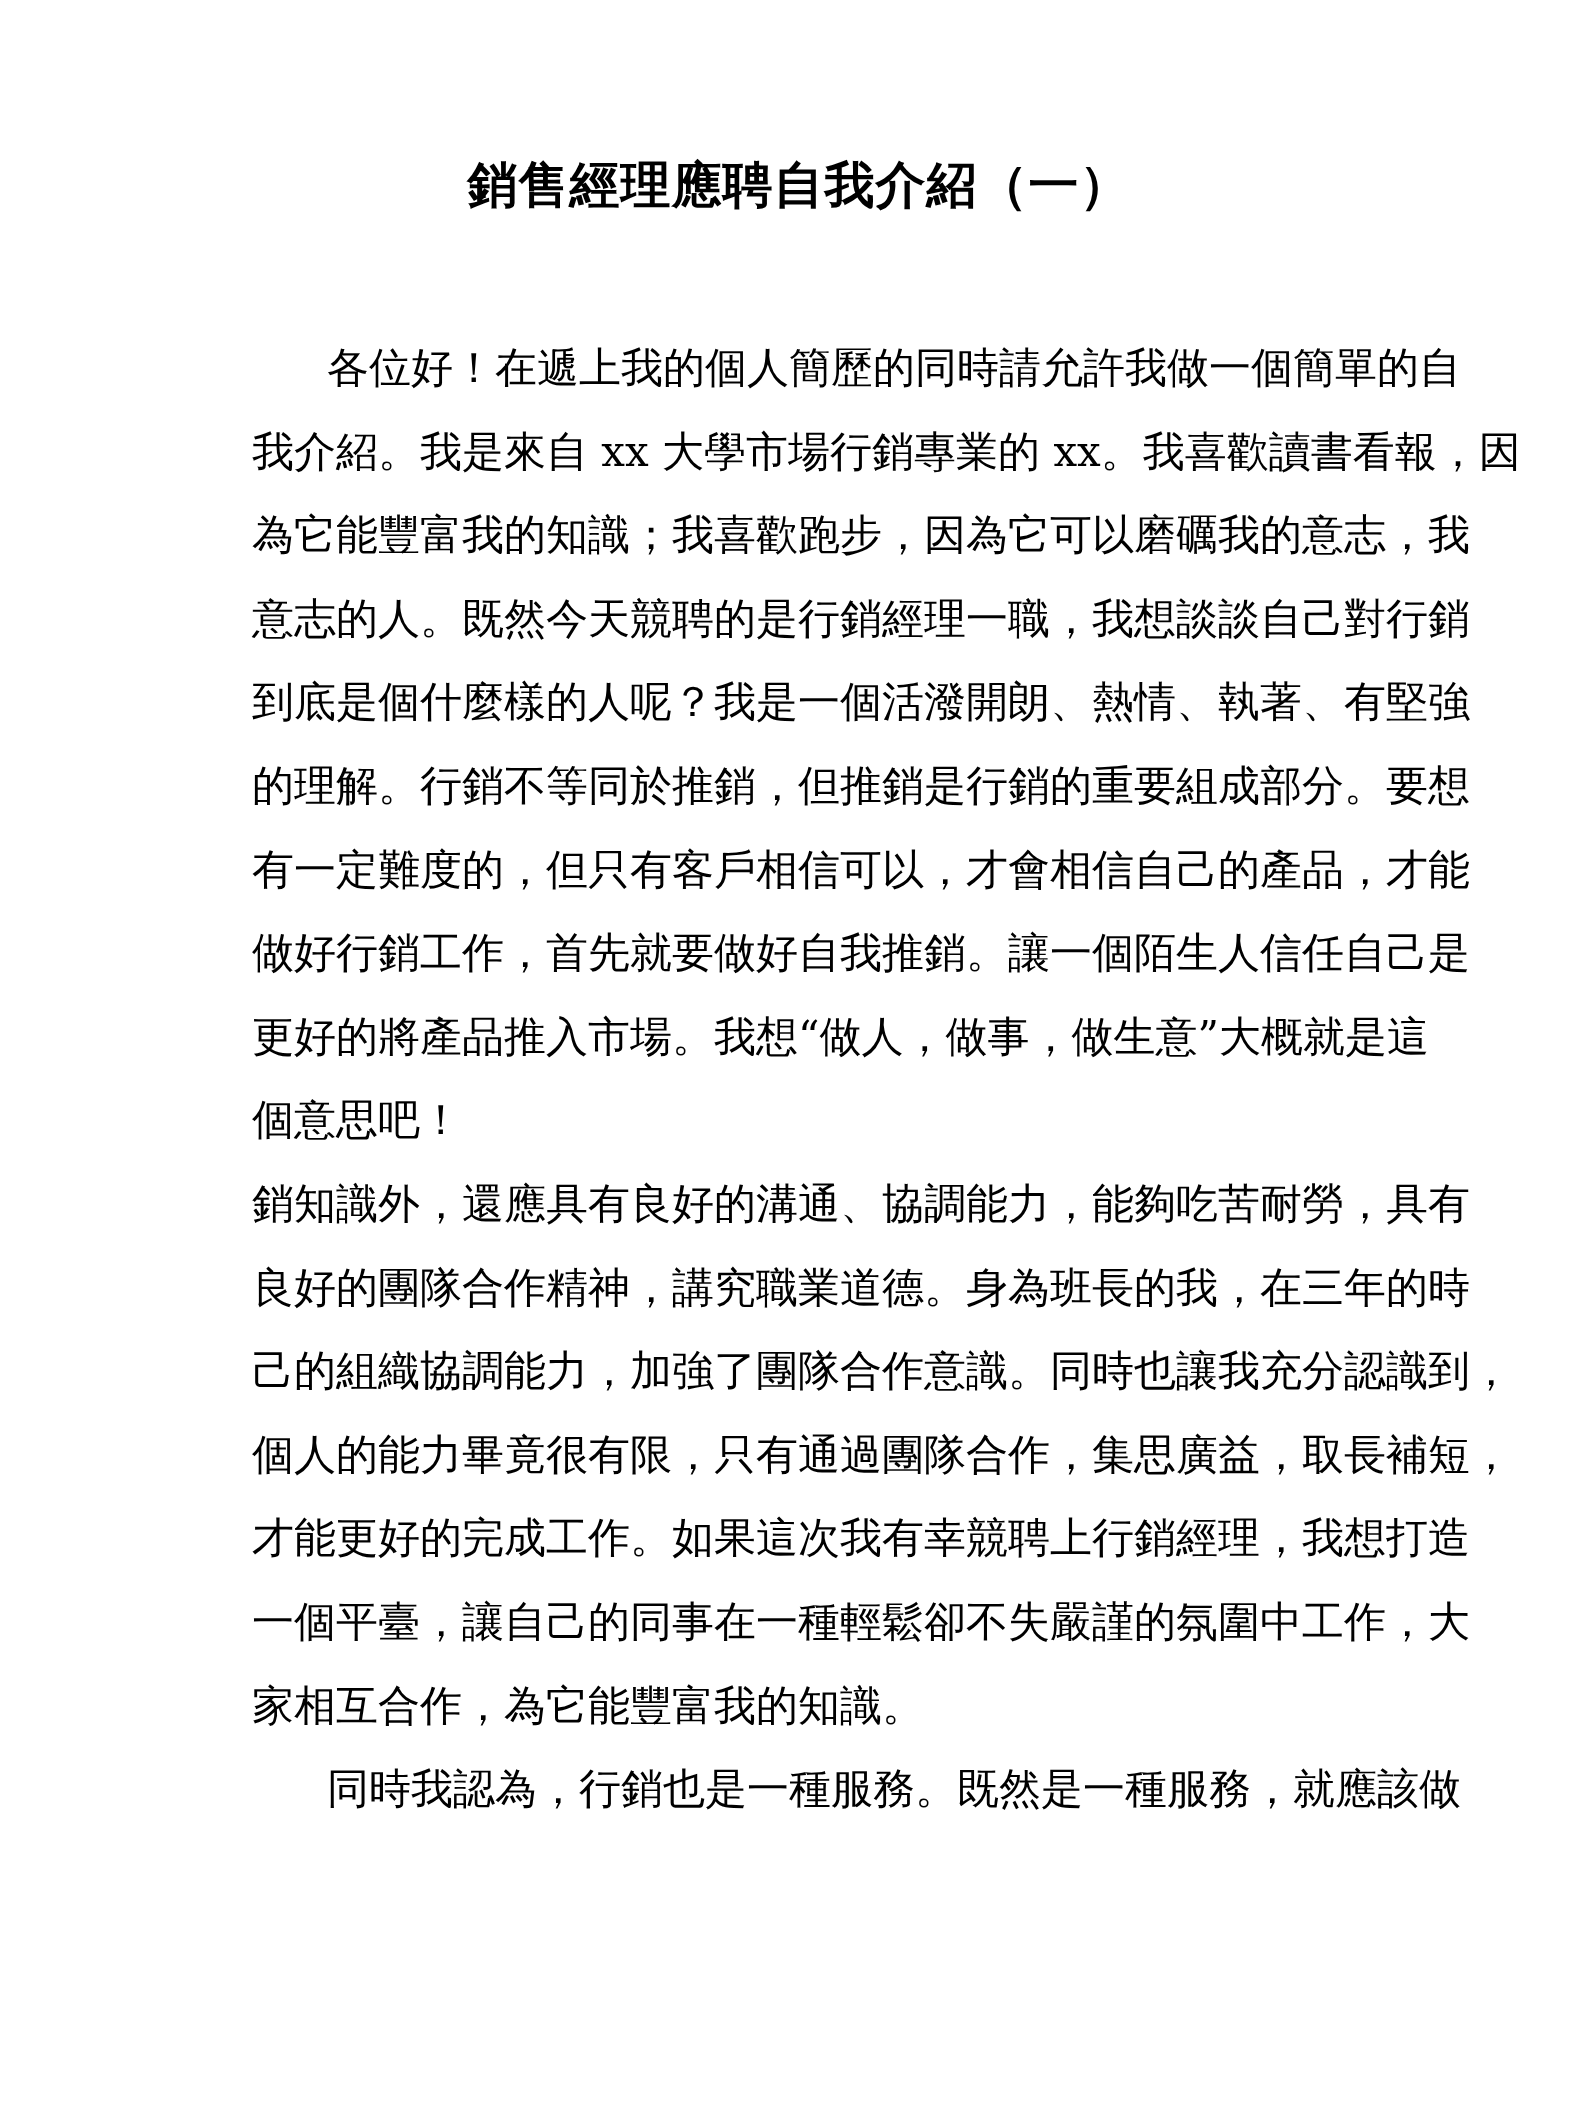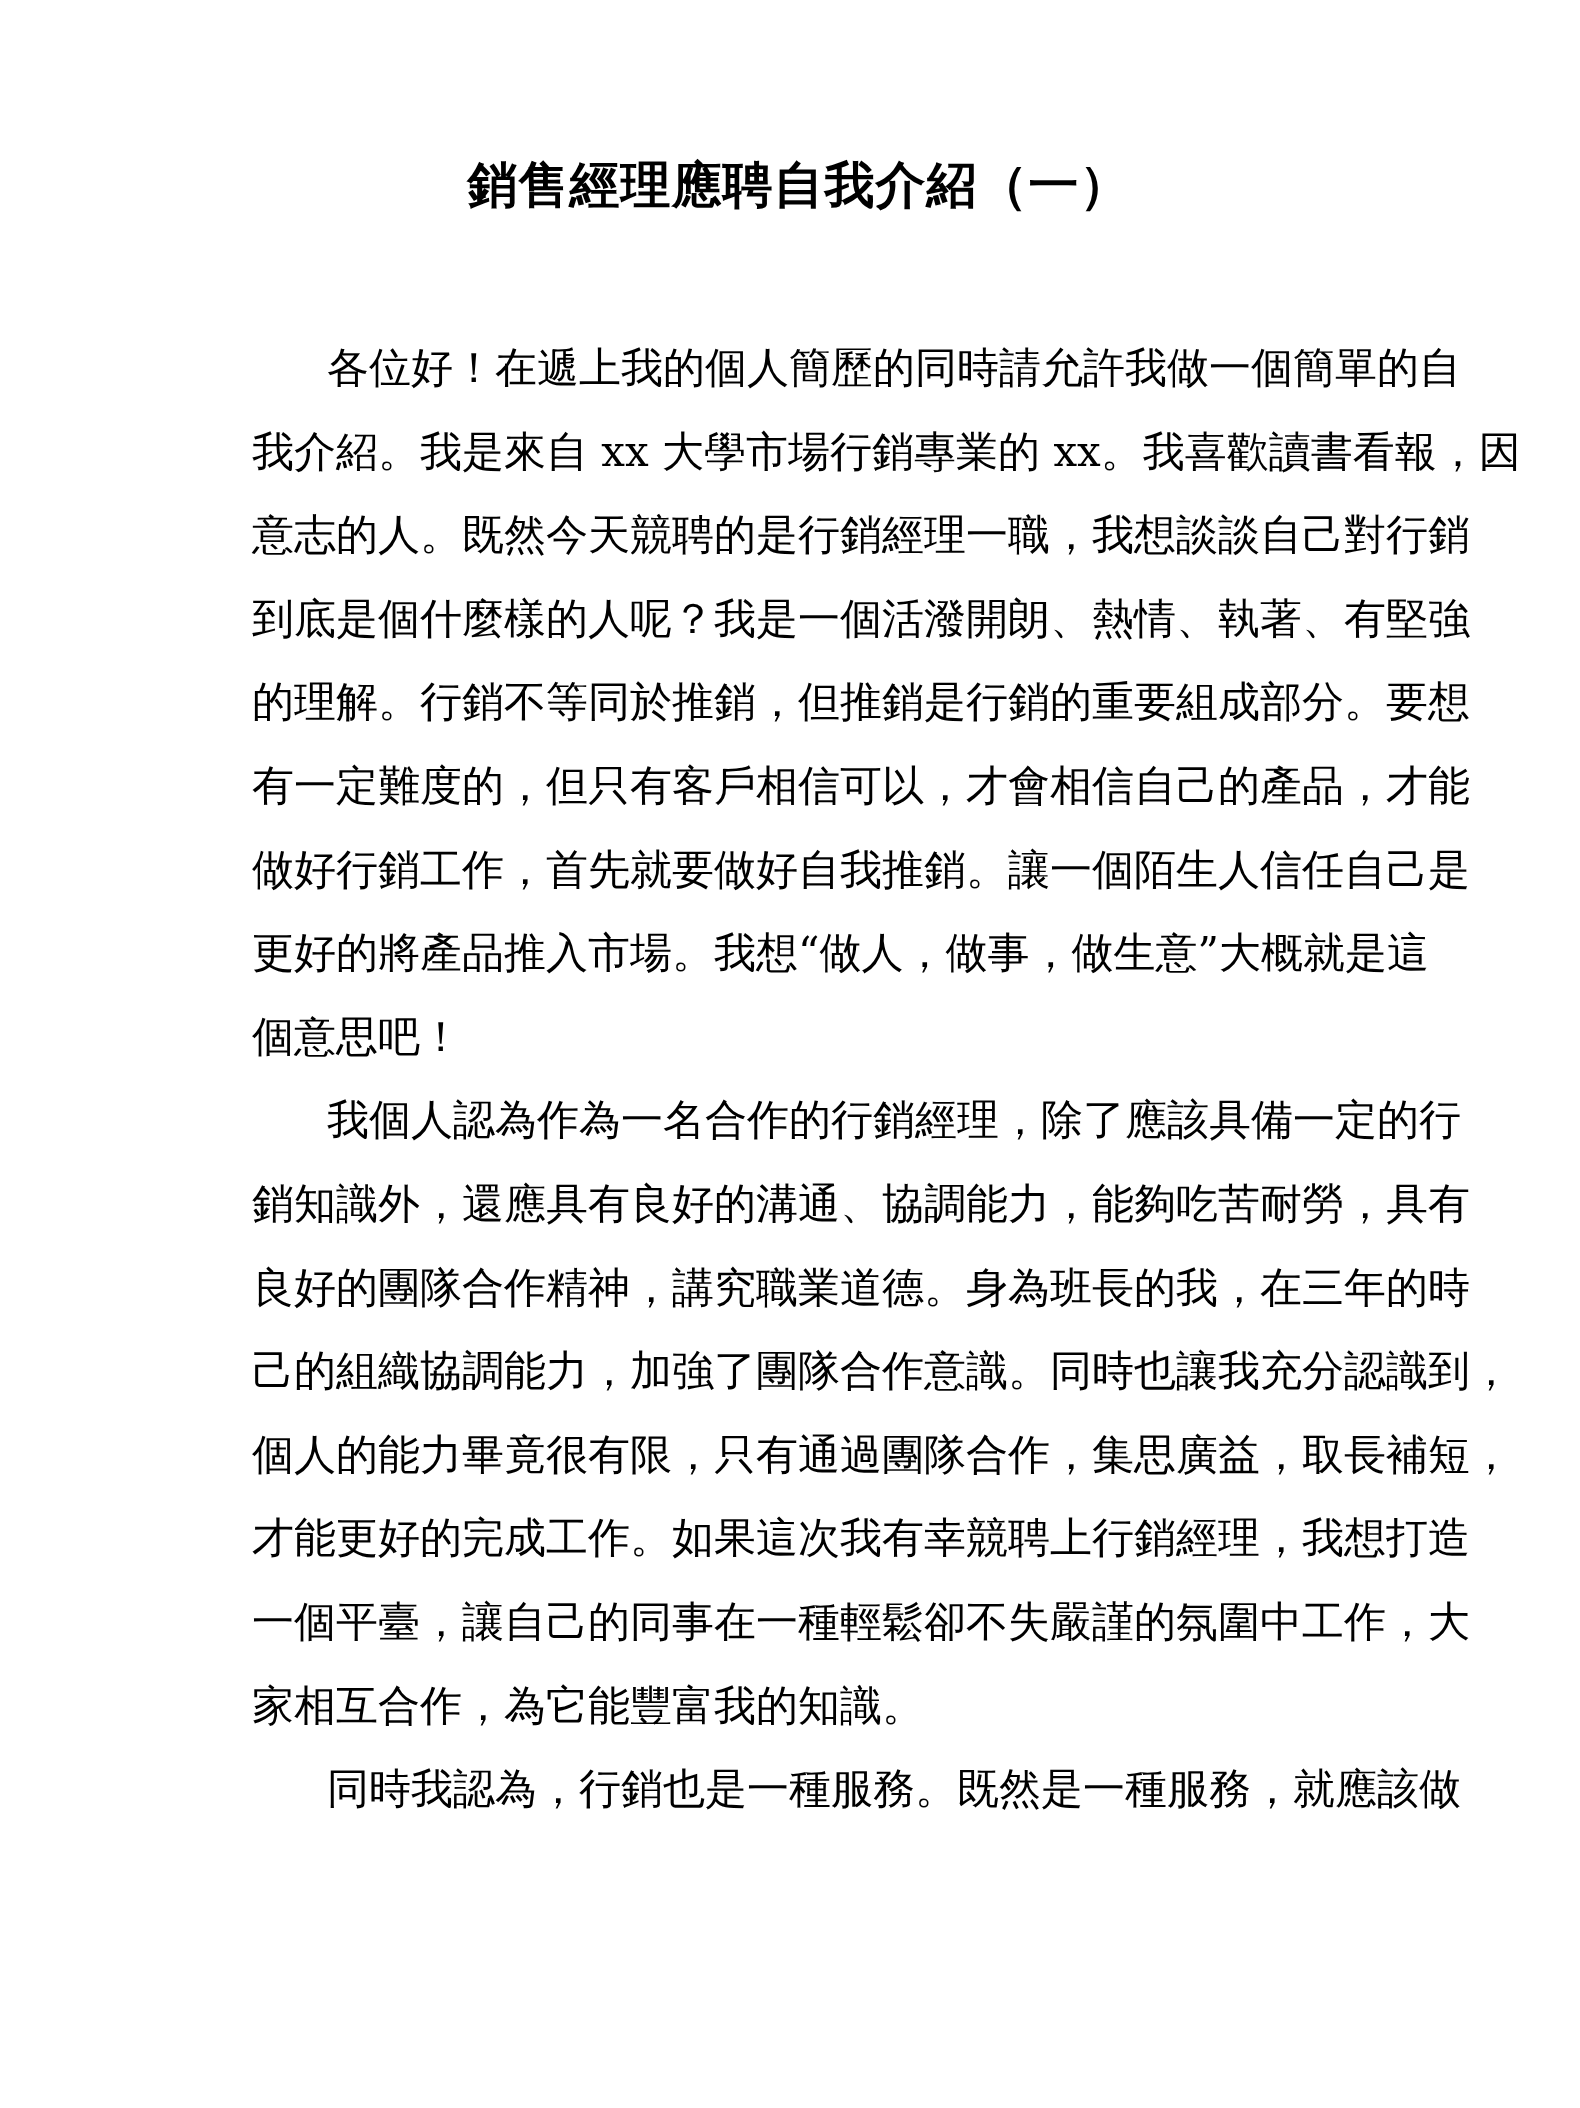--- a/index.html
+++ b/index.html
@@ -62,30 +62,30 @@
 </head>
 <body>
 
 <div class="page">
   <div class="title">銷售經理應聘自我介紹（一）</div>
 
   <div class="body-text">
     <div>
       <span class="line indent">各位好！在遞上我的個人簡歷的同時請允許我做一個簡單的自</span>
       <span class="line">我介紹。我是來自 xx 大學市場行銷專業的 xx。我喜歡讀書看報，因</span>
+      <span class="line">為它能豐富我的知識；我喜歡跑步，因為它可以磨礪我的意志，我</span>
       <span class="line">意志的人。既然今天競聘的是行銷經理一職，我想談談自己對行銷</span>
       <span class="line">到底是個什麼樣的人呢？我是一個活潑開朗、熱情、執著、有堅強</span>
       <span class="line">的理解。行銷不等同於推銷，但推銷是行銷的重要組成部分。要想</span>
       <span class="line">有一定難度的，但只有客戶相信可以，才會相信自己的產品，才能</span>
       <span class="line">做好行銷工作，首先就要做好自我推銷。讓一個陌生人信任自己是</span>
       <span class="line">更好的將產品推入市場。我想“做人，做事，做生意”大概就是這</span>
       <span class="line last">個意思吧！</span>
     </div>
     <div>
-      <span class="line indent">我個人認為作為一名合作的行銷經理，除了應該具備一定的行</span>
       <span class="line">銷知識外，還應具有良好的溝通、協調能力，能夠吃苦耐勞，具有</span>
       <span class="line">良好的團隊合作精神，講究職業道德。身為班長的我，在三年的時</span>
       <span class="line">己的組織協調能力，加強了團隊合作意識。同時也讓我充分認識到，</span>
       <span class="line">個人的能力畢竟很有限，只有通過團隊合作，集思廣益，取長補短，</span>
       <span class="line">才能更好的完成工作。如果這次我有幸競聘上行銷經理，我想打造</span>
       <span class="line">一個平臺，讓自己的同事在一種輕鬆卻不失嚴謹的氛圍中工作，大</span>
       <span class="line last">家相互合作，為它能豐富我的知識。</span>
     </div>
     <div>
       <span class="line indent">同時我認為，行銷也是一種服務。既然是一種服務，就應該做</span>

